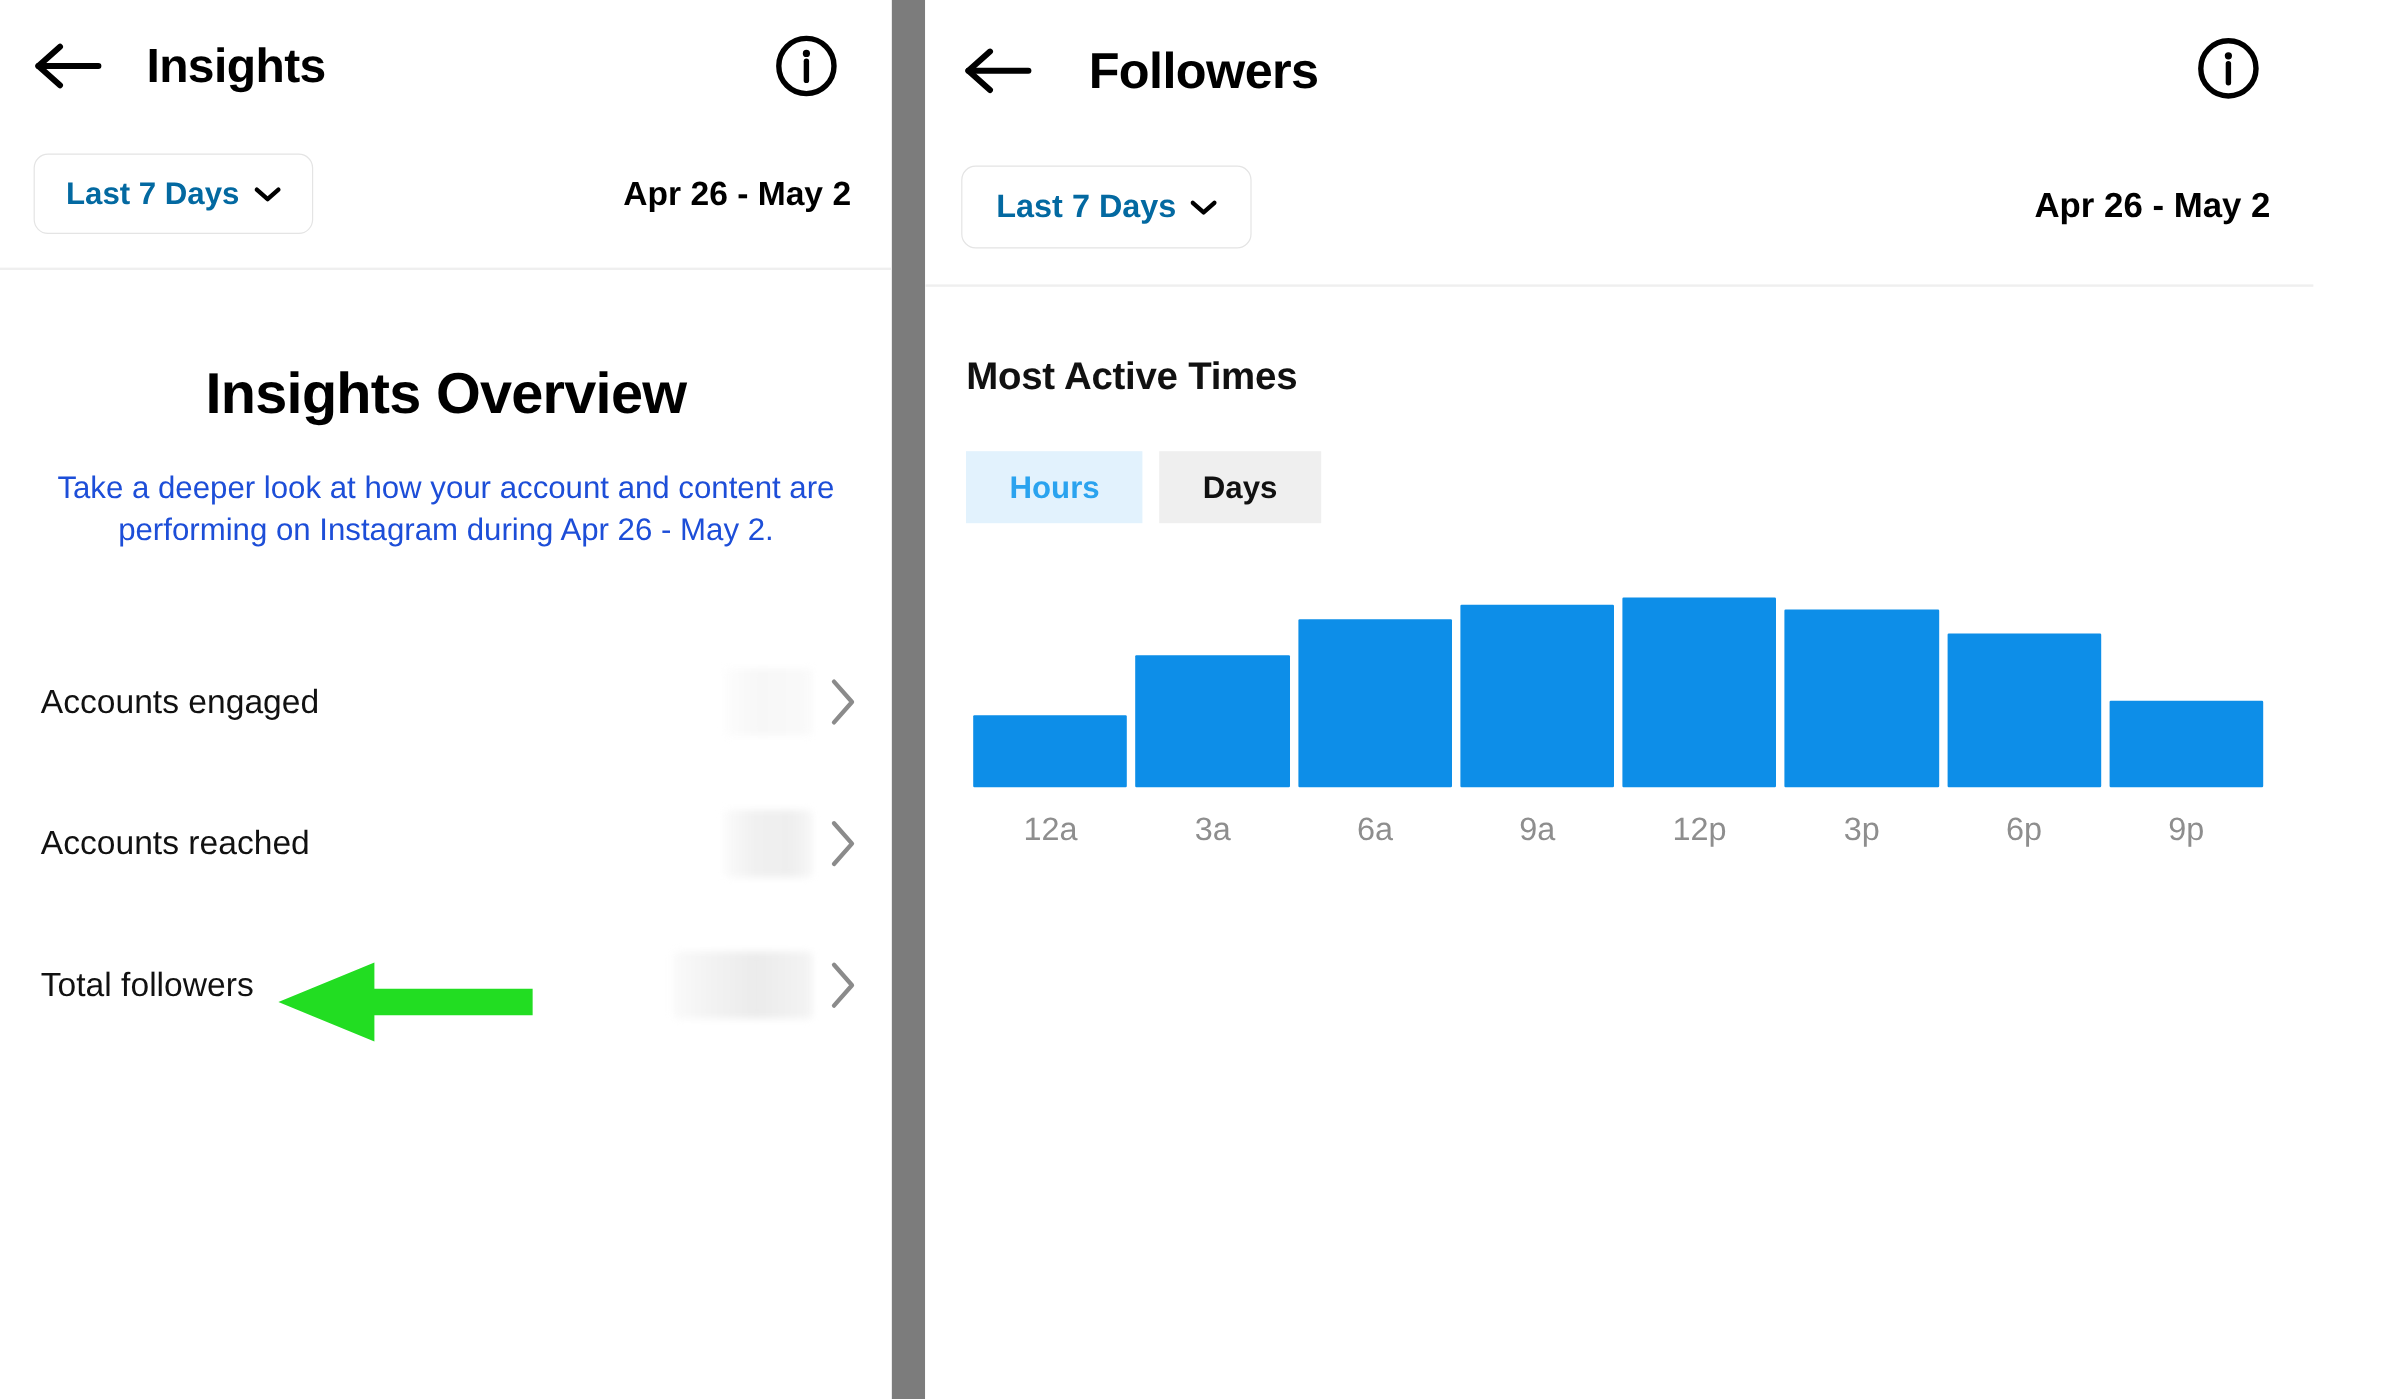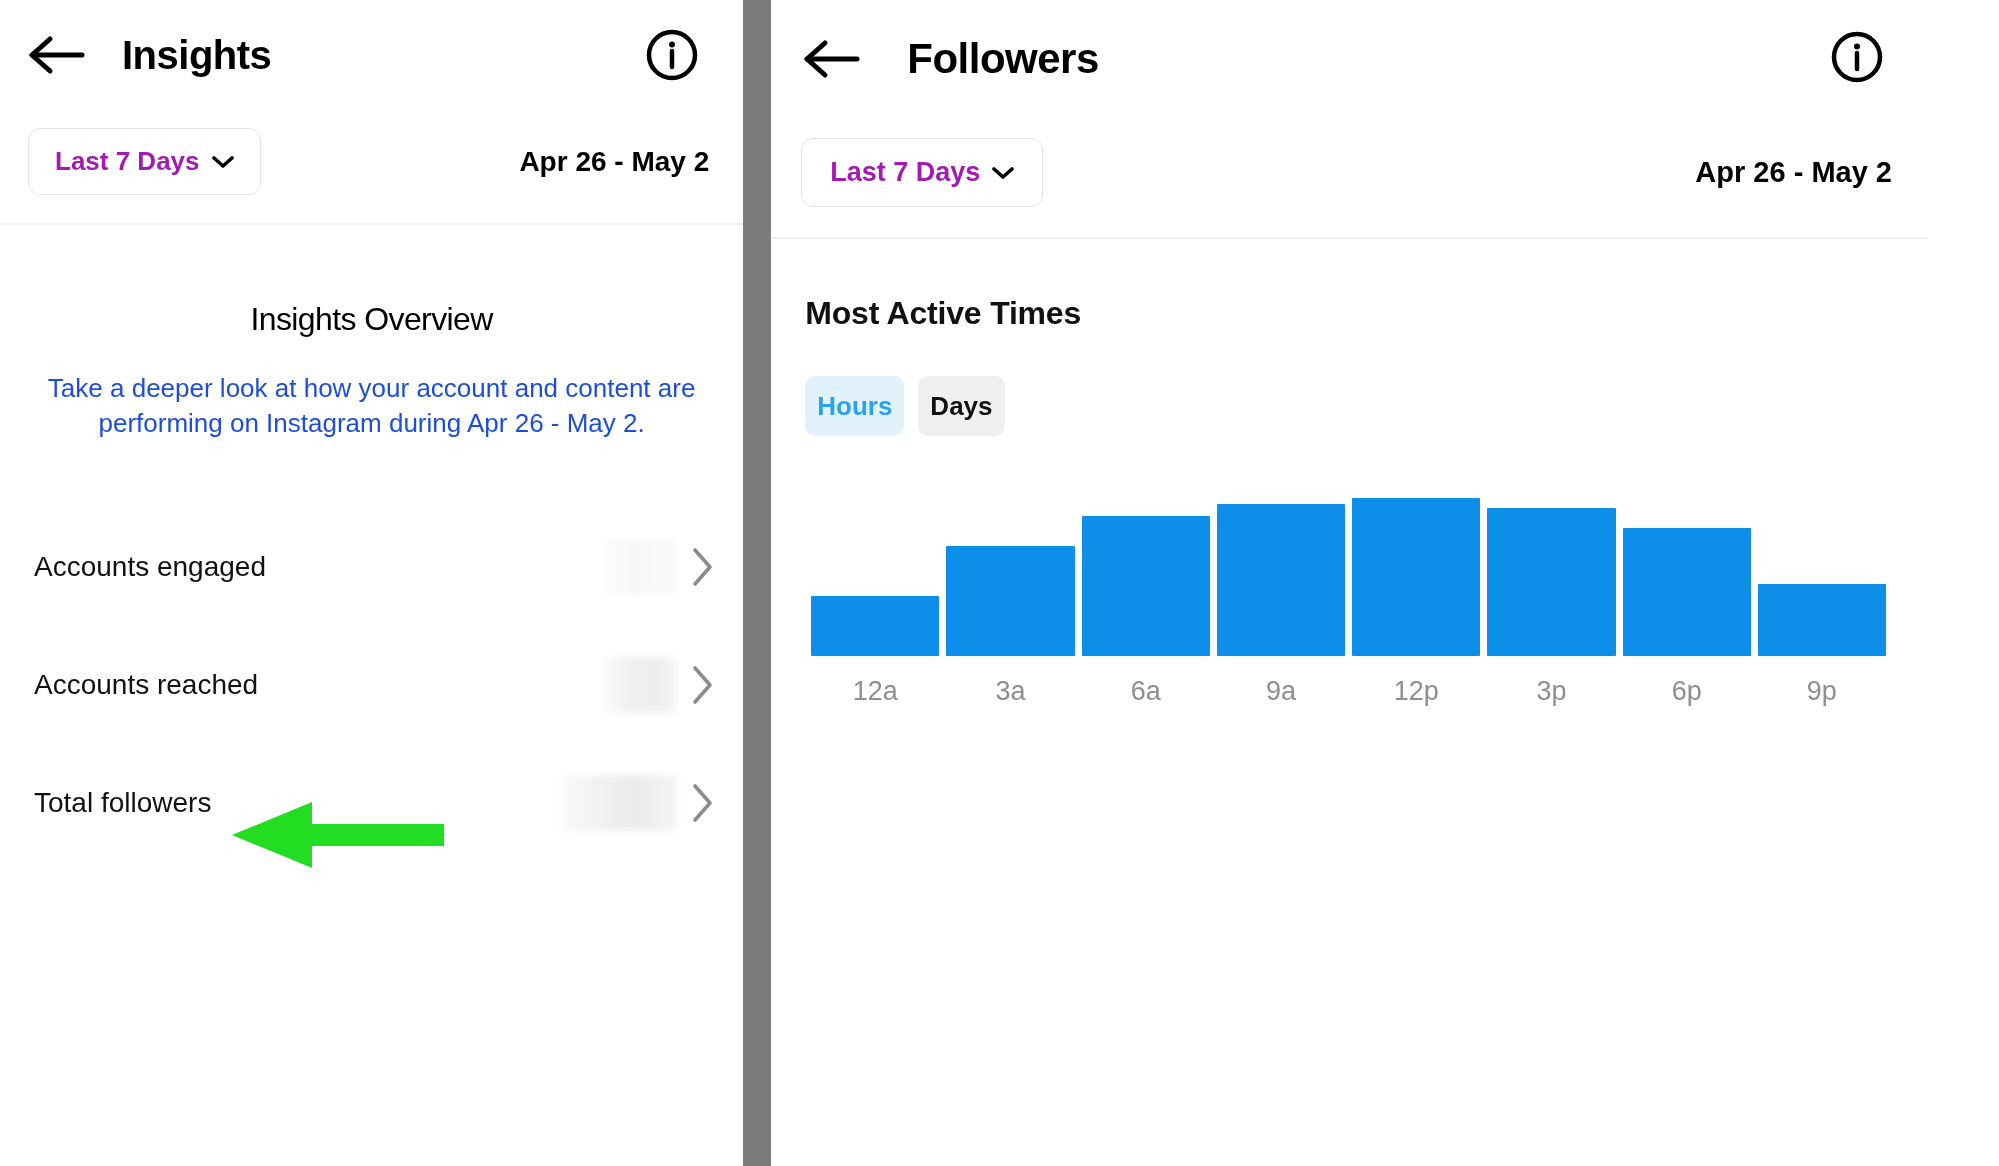--- a/index.html
+++ b/index.html
@@ -43,33 +43,33 @@
   .date-row-right { padding: 20px 36px 30px 30px; }
 
   .range-pill {
     border: 1.5px solid #e4e4e4; border-radius: 12px;
     background: #fff; display: flex; align-items: center; gap: 12px;
     cursor: pointer;
   }
   .pill-left  { padding: 17px 26px; }
   .pill-right { padding: 18px 28px; }
 
-  .pill-label { font-size: 26px; font-weight: bold; color: #a21caf; }
+  .pill-label { font-size: 26px; font-weight: bold; color: #0369a1; }
   .pill-label-r { font-size: 27px; }
   .chev-down { width: 22px; height: 14px; display:block; }
 
   .date-range { font-size: 28px; font-weight: bold; color: #000; }
   .date-range-r { font-size: 29px; }
 
   .hairline { height: 1.5px; background: #efefef; width: 100%; }
 
   
   .overview { padding-top: 76px; text-align: center; }
   .overview-title {
-    font-size: 32px; font-weight: normal; color: #000; letter-spacing: -0.6px;
+    font-size: 48px; font-weight: bold; color: #000; letter-spacing: -0.6px;
   }
   .overview-desc {
     margin-top: 33px; font-size: 26px; line-height: 1.38;
     color: #1d4ed8; padding: 0 44px;
   }
 
   
   .metric-list { margin-top: 66px; }
   .metric-row {
     display: flex; align-items: center; height: 118px;
@@ -92,21 +92,21 @@
 
   
   .green-arrow { position: absolute; pointer-events: none; }
 
   
   .mat-section { padding: 56px 36px 0 34px; }
   .mat-title { font-size: 32px; font-weight: bold; color: #111; letter-spacing: -0.2px; }
 
   .seg-group { display: flex; gap: 14px; margin-top: 44px; }
   .seg-btn {
-    border-radius: 10px; padding: 17px 12px; font-size: 26px; font-weight: bold;
+    border-radius: 0; padding: 17px 36px; font-size: 26px; font-weight: bold;
     cursor: pointer; line-height: 1;
   }
   .seg-btn.active { background: #e2f2fd; color: #2aa3ef; }
   .seg-btn.inactive { background: #efefef; color: #111; text-align: right; }
 
   .day-nav {
     display: flex; align-items: center; justify-content: center;
     gap: 96px; margin-top: 50px;
   }
   .day-nav-arrow { cursor: pointer; width: 26px; height: 44px; }

